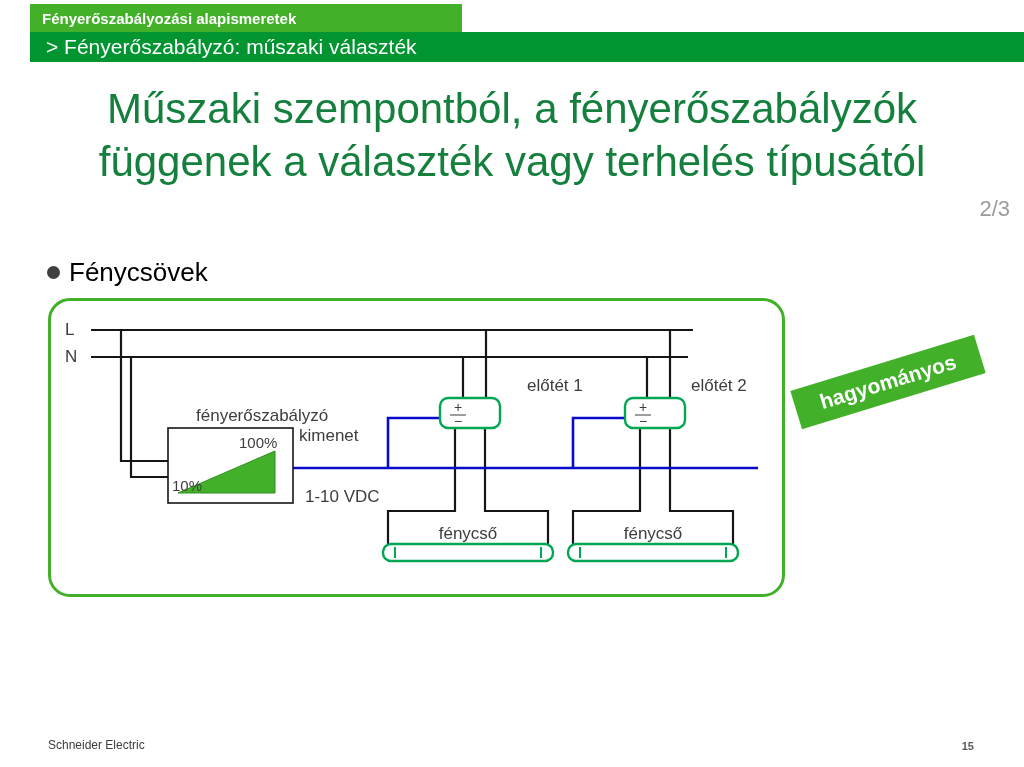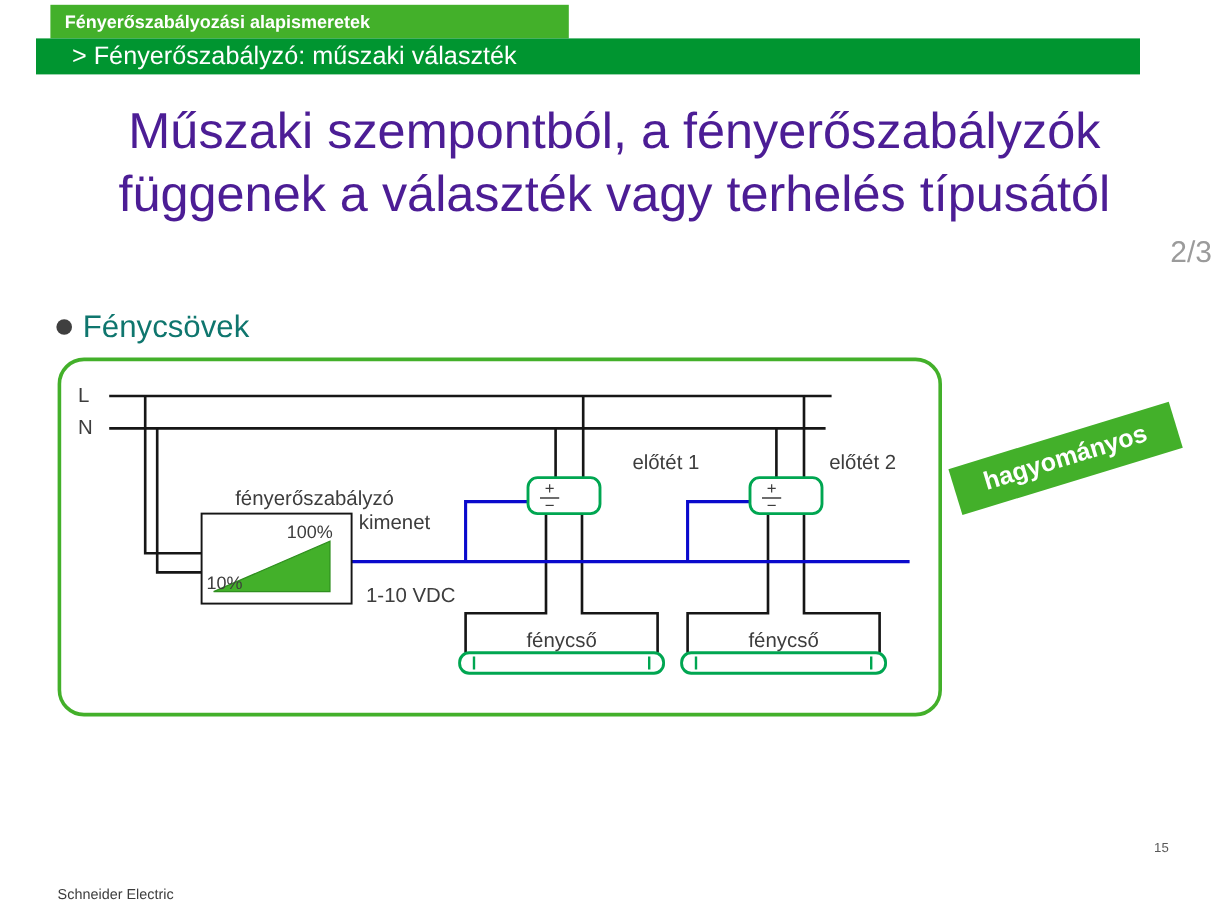--- a/index.html
+++ b/index.html
@@ -3,36 +3,36 @@
 <meta charset="utf-8">
 <style>
   * { box-sizing: border-box; }
   html, body { margin: 0; padding: 0; background: #ffffff; }
   .slide {
     position: relative; width: 1024px; height: 767px; background: #ffffff;
     font-family: "Liberation Sans", "DejaVu Sans", sans-serif; overflow: hidden;
   }
   .kicker-bar {
     position: absolute; left: 30px; top: 4px; width: 432px; height: 28px;
-    background: #43b02a; display: flex; align-items: center; padding: 0 12px; margin-left: 12px;
+    background: #43b02a; display: flex; align-items: center; padding: 0 12px;
   }
   .kicker-bar span { color: #ffffff; font-size: 15px; font-weight: bold; }
   .crumb-bar {
-    position: absolute; left: 30px; top: 32px; width: 920px; height: 30px;
-    background: #009530; display: flex; align-items: center; padding: 0 30px;
+    position: absolute; left: 30px; top: 32px; width: 994px; height: 30px;
+    background: #009530; display: flex; align-items: center; padding: 0 16px;
   }
   .crumb-bar span { color: #ffffff; font-size: 21px; }
   .title {
     position: absolute; top: 82px; left: 0; width: 1024px; text-align: center;
-    color: #4c1d95; font-size: 42px; line-height: 53px; font-weight: 400;
+    color: #15803d; font-size: 42px; line-height: 53px; font-weight: 400;
   }
-  .fraction { position: absolute; top: 196px; right: 14px; color: #9b9b9b; font-size: 25px; }
+  .fraction { position: absolute; top: 196px; right: 14px; color: #9b9b9b; font-size: 22px; }
   .bullet-row { position: absolute; left: 47px; top: 257px; display: flex; align-items: center; }
   .bullet-dot { width: 13px; height: 13px; border-radius: 50%; background: #3f3f3f; margin-right: 9px; }
-  .bullet-label { font-size: 26px; color: #0f766e; }
+  .bullet-label { font-size: 26px; color: #000000; }
   .diagram {
     position: absolute; left: 48px; top: 298px; width: 737px; height: 299px;
     border: 3px solid #43b02a; border-radius: 22px; background: #ffffff; overflow: hidden;
   }
   .diagram svg { position: absolute; left: 0; top: 0; }
   .wire  { stroke: #161616; stroke-width: 2.2; fill: none; }
   .bwire { stroke: #0a0acc; stroke-width: 2.6; fill: none; }
   .comp  { fill: #ffffff; stroke: #00a651; stroke-width: 2.4; }
   .dimmerbox { fill: #ffffff; stroke: #161616; stroke-width: 1.6; }
   .tri   { fill: #43b02a; stroke: #2f8f1f; stroke-width: 1; }
@@ -41,21 +41,21 @@
   svg text { fill: #3d3d3d; font-family: "Liberation Sans", "DejaVu Sans", sans-serif; font-size: 17px; }
   svg text.small { font-size: 15px; }
   svg text.term  { font-size: 14px; text-anchor: middle; }
   svg text.mid   { text-anchor: middle; }
   .banner {
     position: absolute; left: 792px; top: 362px; width: 192px; height: 40px;
     background: #43b02a; color: #ffffff; font-size: 21px; font-weight: bold;
     display: flex; align-items: center; justify-content: center; transform: rotate(-17deg);
   }
   .footer-left { position: absolute; left: 48px; top: 738px; font-size: 12px; color: #3c3c3c; }
-  .footer-page { position: absolute; right: 50px; top: 701px; font-size: 11px; color: #595959; }
+  .footer-page { position: absolute; right: 50px; top: 740px; font-size: 11px; color: #595959; font-weight: bold; }
 </style>
 </head>
 <body>
 
 <div class="slide">
 
   <div class="kicker-bar">
     <span>Fényerőszabályozási alapismeretek</span>
   </div>
 

